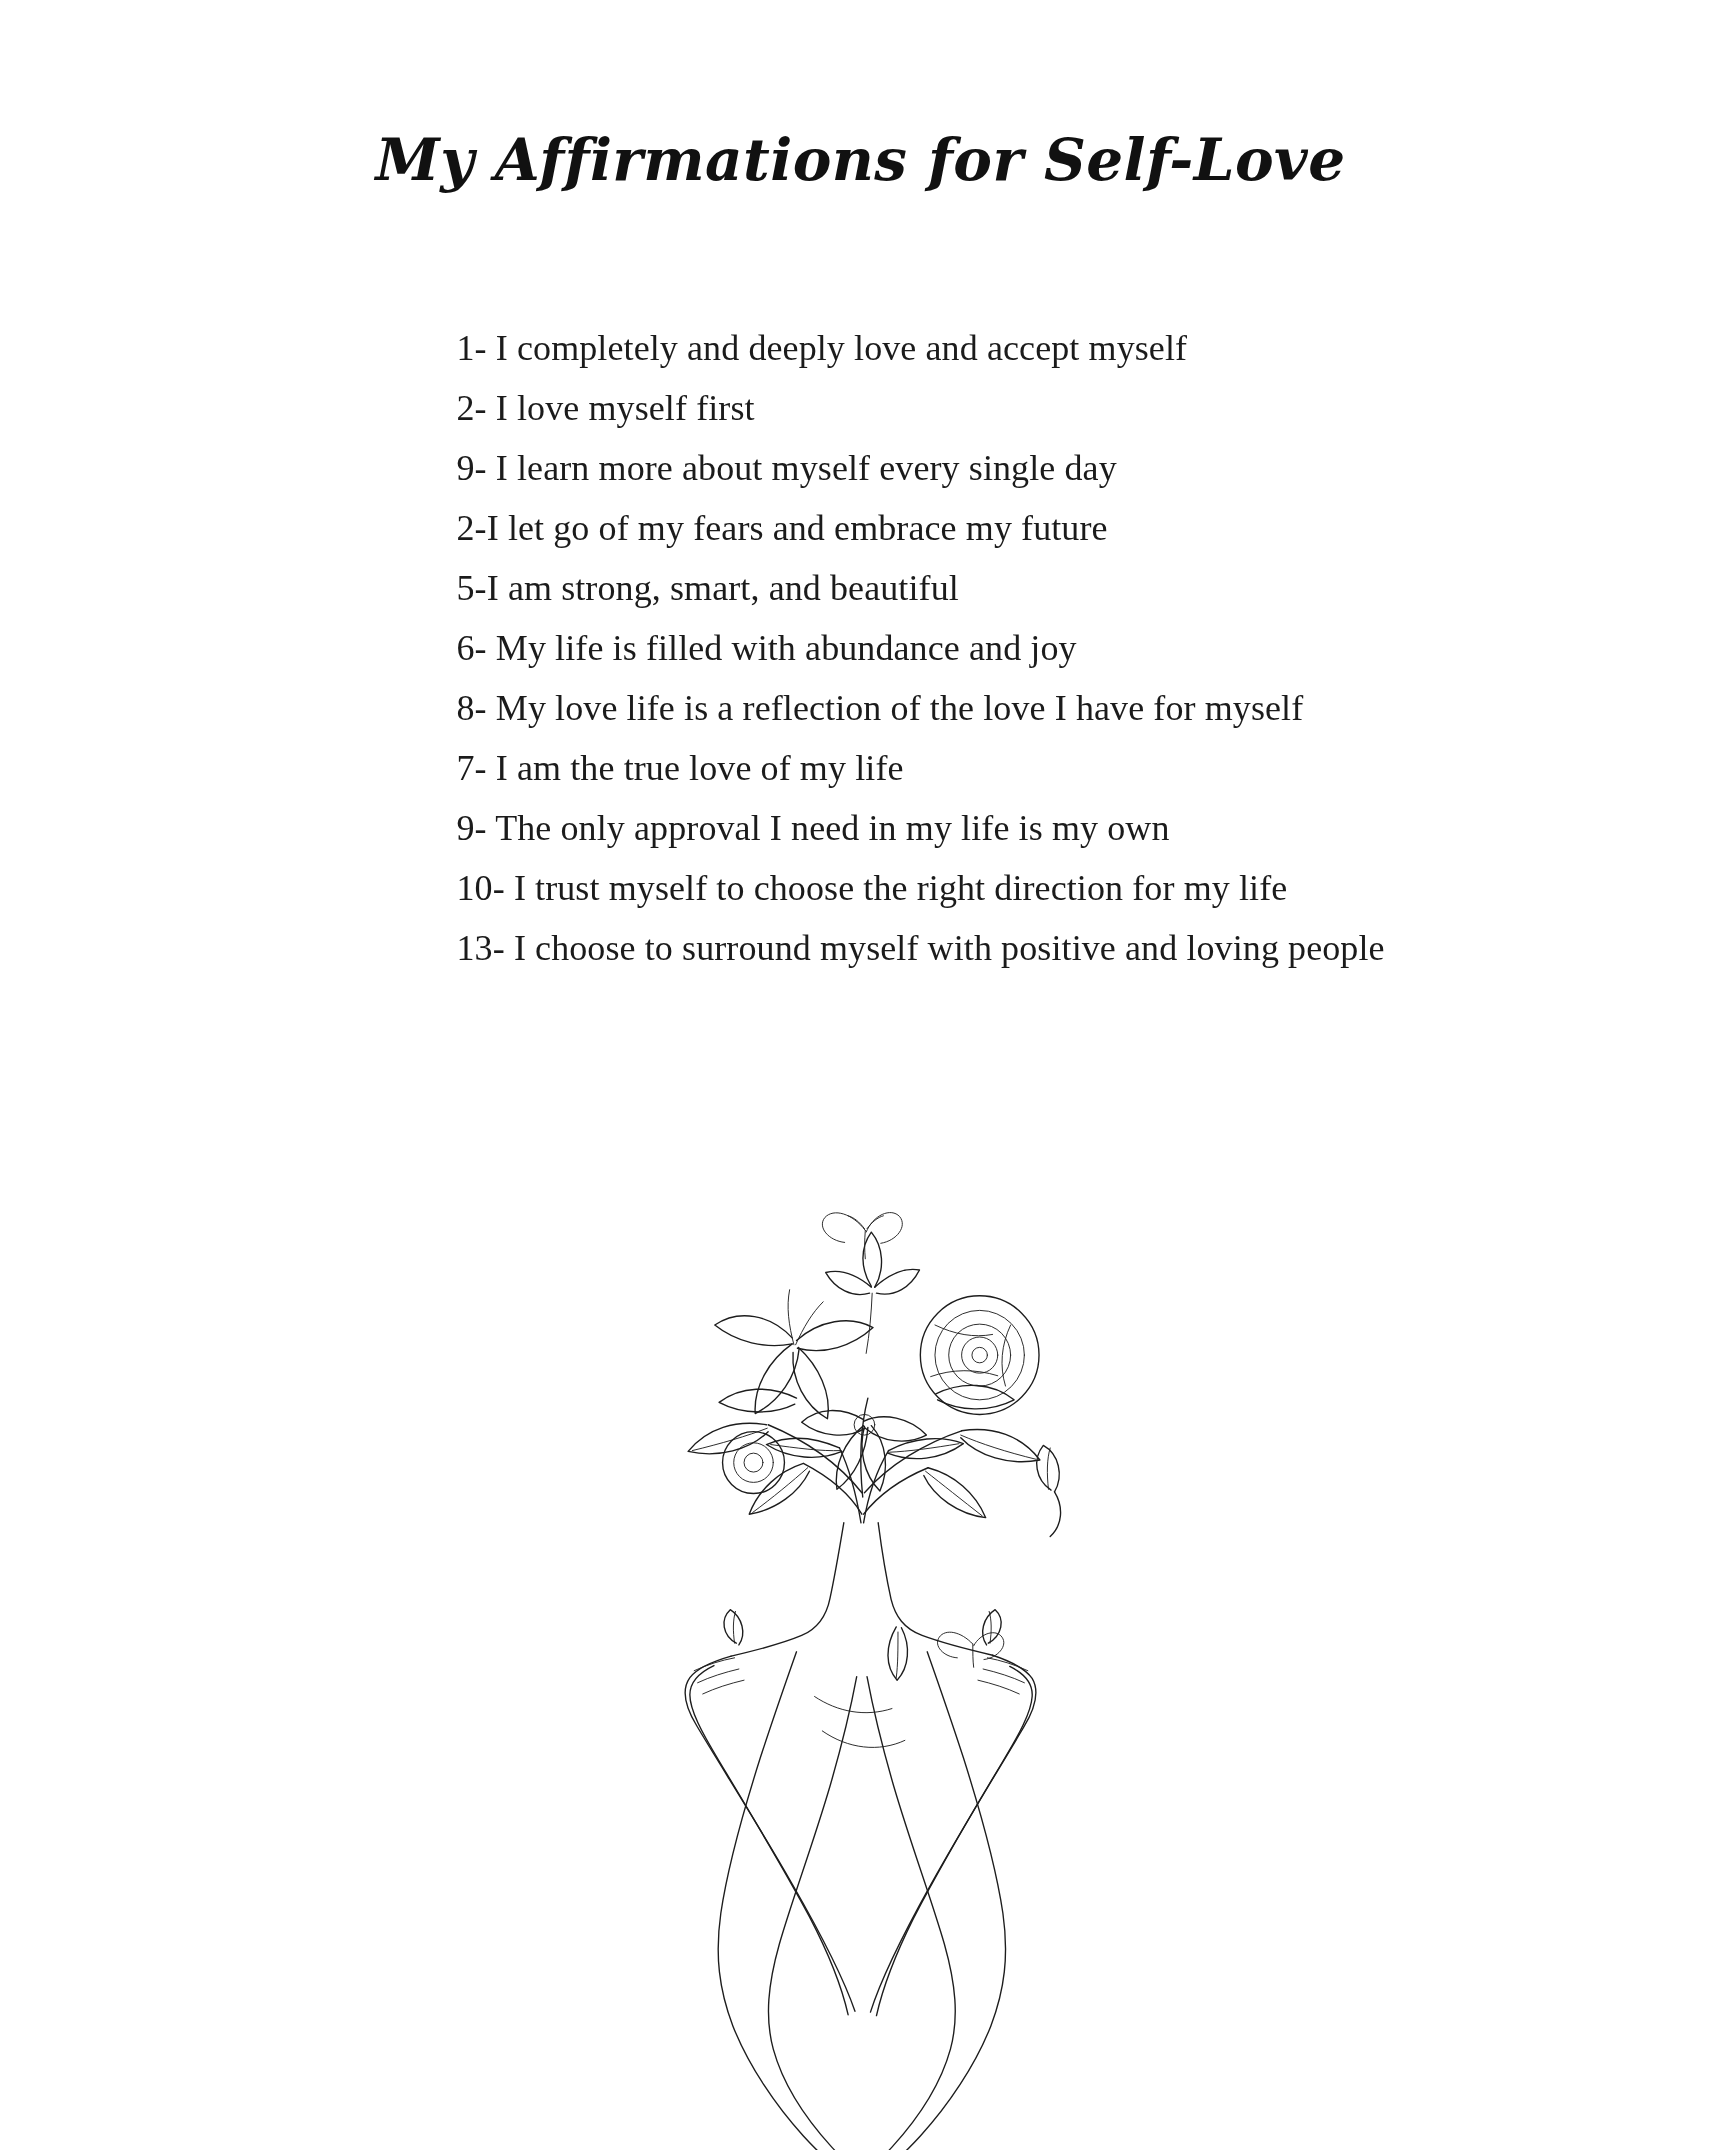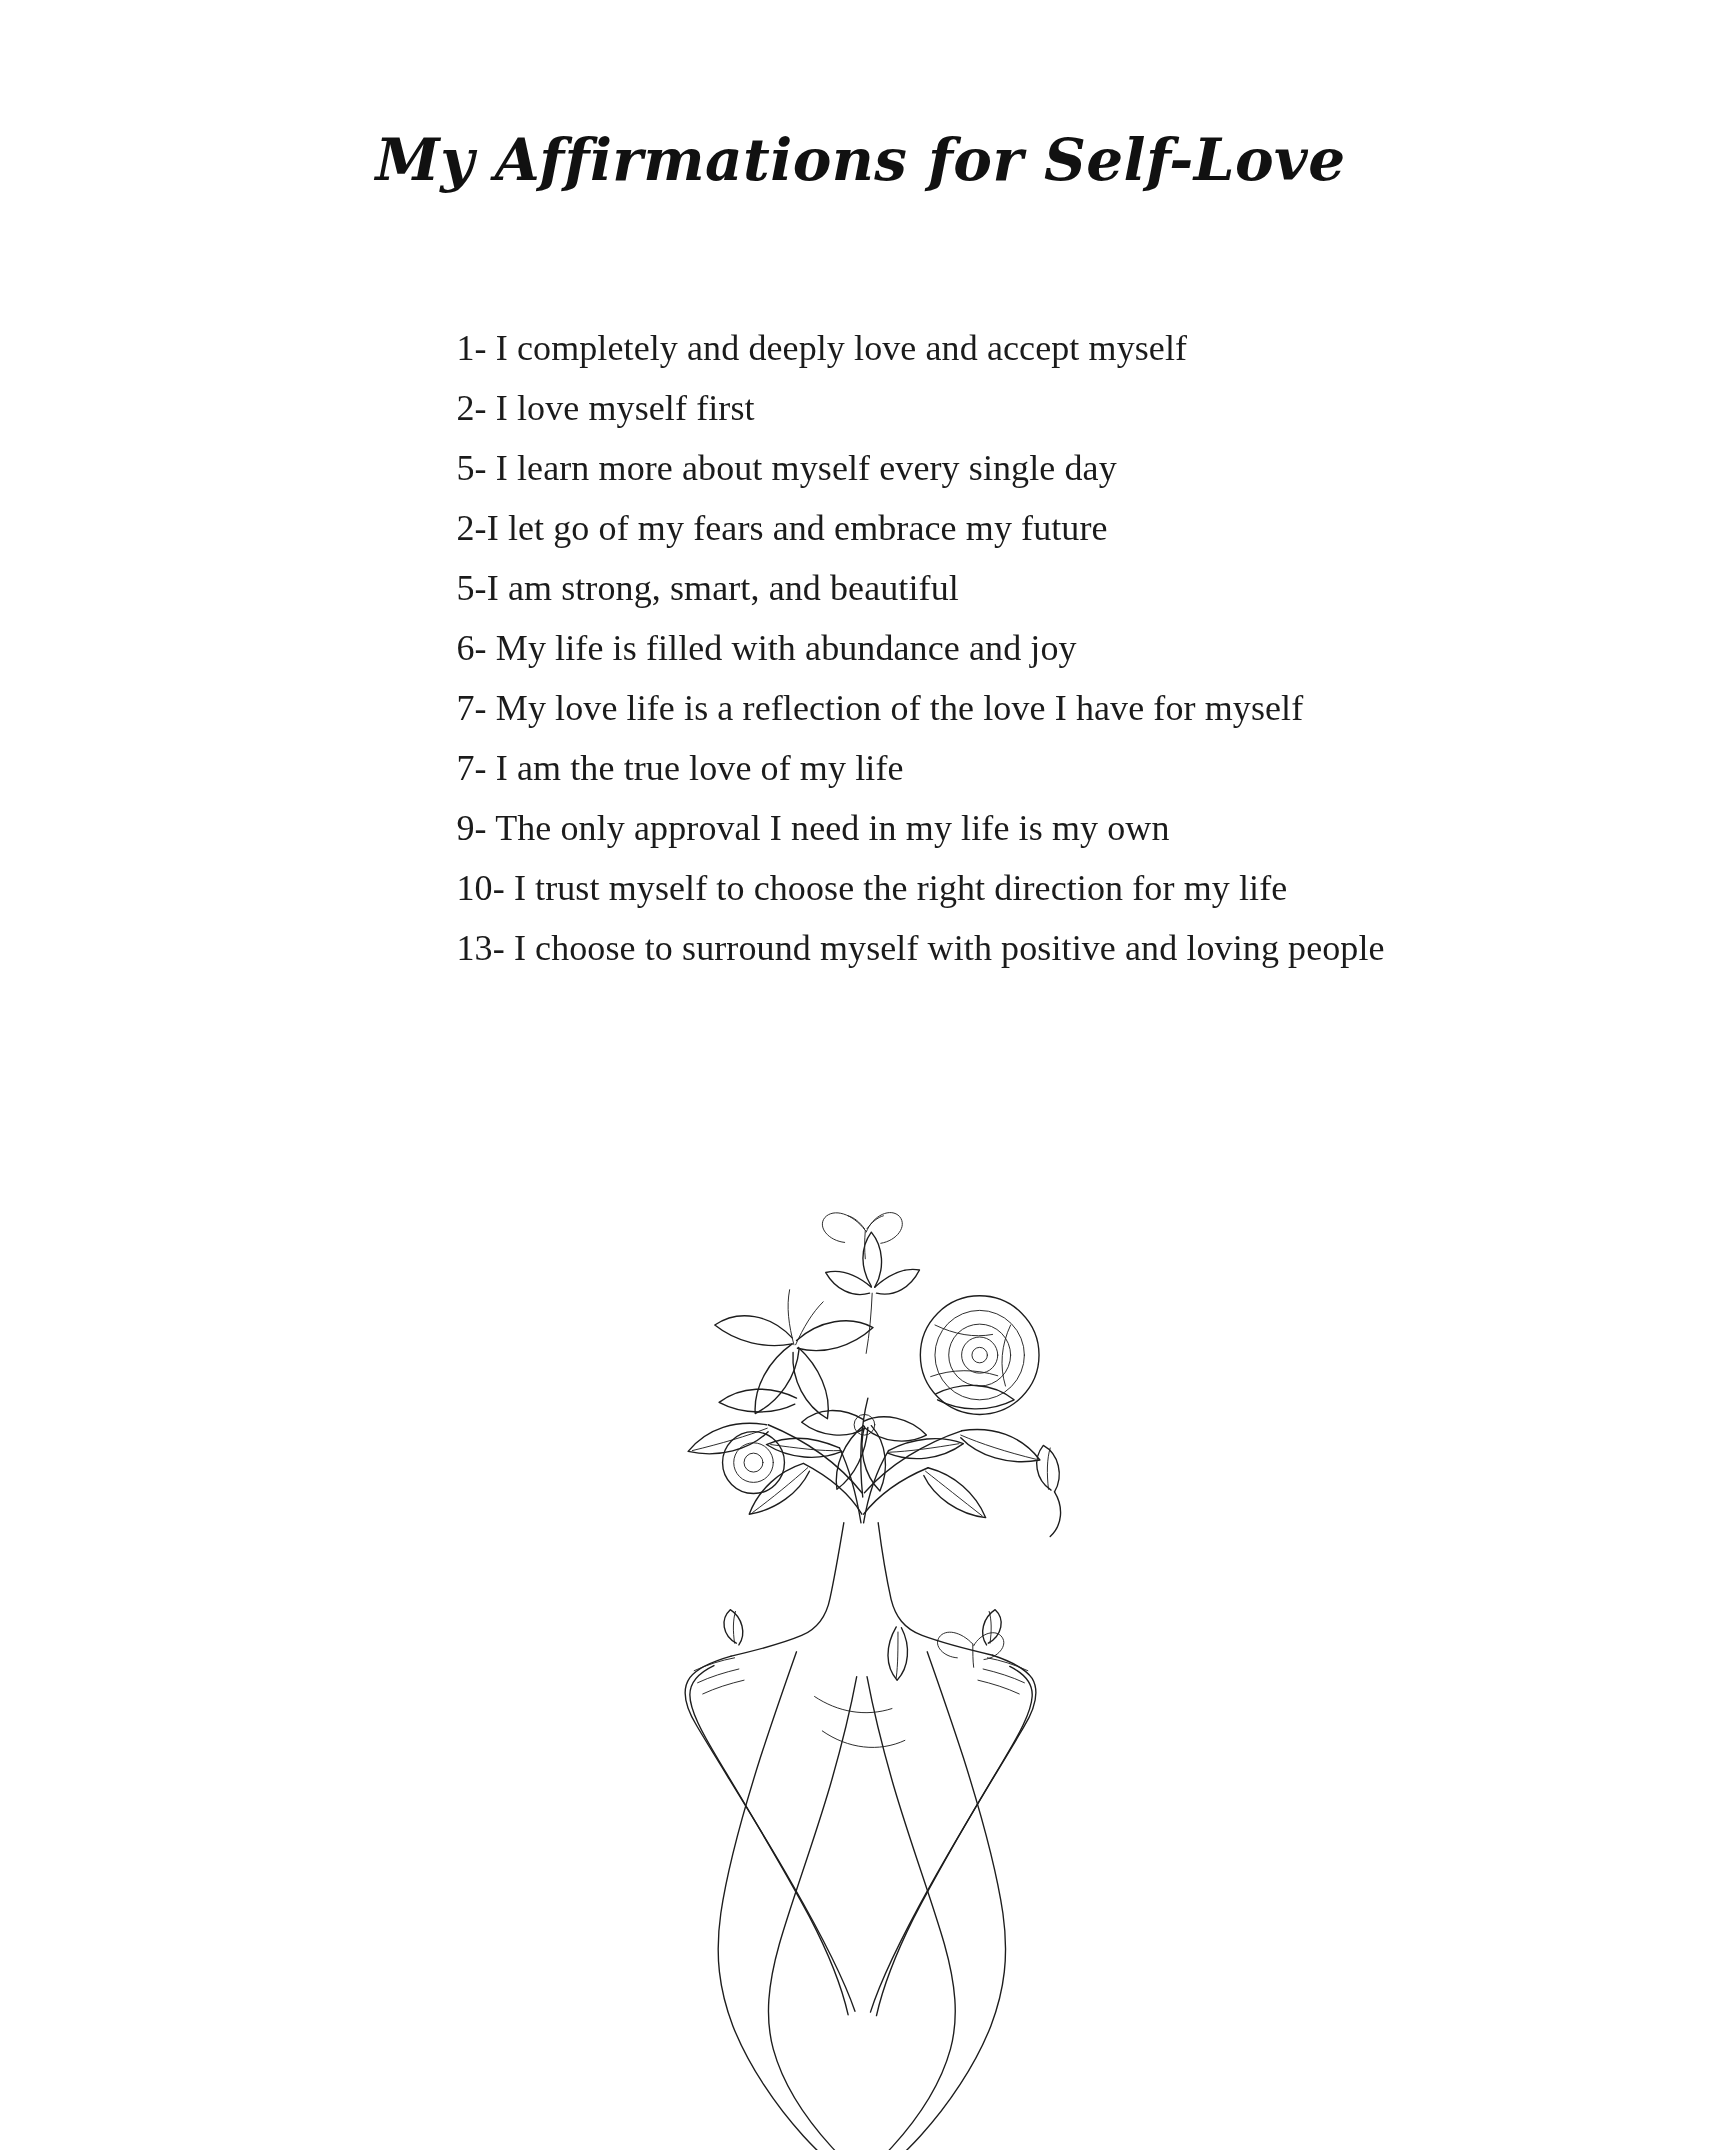--- a/index.html
+++ b/index.html
@@ -79,25 +79,25 @@
 </head>
 <body>
 
 <div class="page">
 
   <div class="title">My Affirmations for Self-Love</div>
 
   <div class="affirmations">
     <div class="affirmation-line">1- I completely and deeply love and accept myself</div>
     <div class="affirmation-line">2- I love myself first</div>
-    <div class="affirmation-line">5- I learn more about myself every single day</div>
+    <div class="affirmation-line">9- I learn more about myself every single day</div>
     <div class="affirmation-line">2-I let go of my fears and embrace my future</div>
     <div class="affirmation-line">5-I am strong, smart, and beautiful</div>
     <div class="affirmation-line">6- My life is filled with abundance and joy</div>
-    <div class="affirmation-line">7- My love life is a reflection of the love I have for myself</div>
+    <div class="affirmation-line">8- My love life is a reflection of the love I have for myself</div>
     <div class="affirmation-line">7- I am the true love of my life</div>
     <div class="affirmation-line">9- The only approval I need in my life is my own</div>
     <div class="affirmation-line">10- I trust myself to choose the right direction for my life</div>
     <div class="affirmation-line">13- I choose to surround myself with positive and loving people</div>
   </div>
 
   <div class="illustration-wrap">
     <svg viewBox="0 0 1700 2500" xmlns="http://www.w3.org/2000/svg" aria-hidden="true">
 
       <g>

